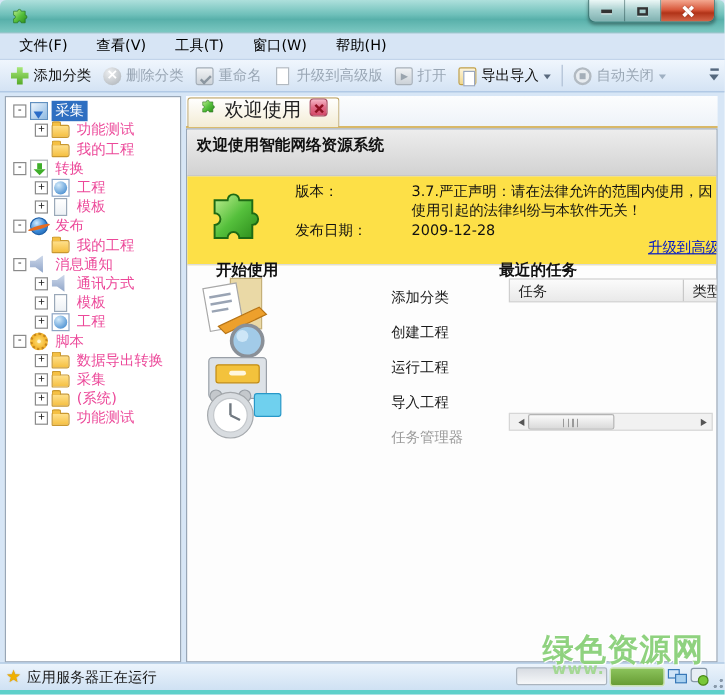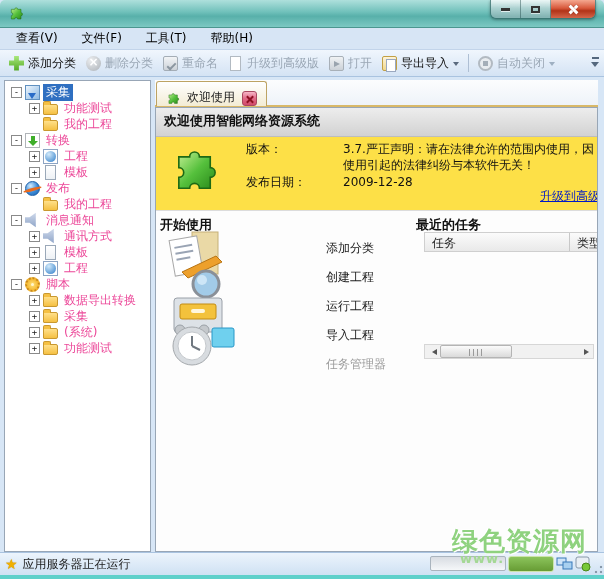--- a/index.html
+++ b/index.html
@@ -86,43 +86,43 @@
   [data-icon="publish"] { border-radius:50%; background:radial-gradient(circle at 35% 30%,#d2ecff,#3a8ad8 55%,#1d5fa8); border:1px solid #1d5fa8; }
   [data-icon="publish"]::after { content:""; position:absolute; left:-3px; top:6px; width:19px; height:3px; background:#e86a1e; border-radius:50%; transform:rotate(-16deg); }
   [data-icon="speaker"] { background:linear-gradient(#cdd8ea,#8da3c7); clip-path:polygon(0 32%,30% 32%,72% 2%,72% 98%,30% 68%,0 68%); }
   [data-icon="gear"] { border-radius:50%; border:2px dotted #c8881a; background:radial-gradient(#ffe27a,#f0a818); }
   [data-icon="gear"]::before { content:""; position:absolute; left:4px; top:4px; width:3px; height:3px; border-radius:50%; background:#fff6d0; }
 
   
   .rpanel { position:absolute; left:155px; top:80px; width:443px; height:472px; }
   .tabbar { position:absolute; left:0; right:0; top:0; height:27px; background:linear-gradient(#fcfdfe,#edf2f8); }
   .tabline { position:absolute; left:0; right:0; top:25px; height:2px; background:#d8b868; }
-  .tab { position:absolute; left:1px; top:1px; height:25px; display:flex; align-items:flex-end; gap:7px;
+  .tab { position:absolute; left:1px; top:1px; height:25px; display:flex; align-items:flex-start; gap:7px;
     padding:0 9px; background:linear-gradient(#ffffff,#f3ecd4); border:1px solid #bda363; border-bottom:none;
-    border-radius:3px 3px 0 0; font-size:12px; color:#222; }
+    border-radius:3px 3px 0 0; font-size:16px; color:#222; }
   .puzzle-sm { width:14px; height:14px; }
   .tab-close { width:15px; height:15px; border:1px solid #a84860; border-radius:3px;
     background:linear-gradient(#f6b6c6,#e06a86 50%,#d34a6a); position:relative; }
   .tab-close::before,.tab-close::after { content:""; position:absolute; left:6px; top:3px; width:2px; height:9px; background:#8e1022; }
   .tab-close::before { transform:rotate(45deg); }
   .tab-close::after  { transform:rotate(-45deg); }
 
   .content { position:absolute; left:0; right:0; top:27px; bottom:0; background:#fdfdfd;
     border:1px solid #98a6b6; overflow:hidden; }
-  .welcome-header { height:29px; background:linear-gradient(#ededed,#d2d2d2); border-bottom:1px solid #bdbdbd;
+  .welcome-header { height:39px; background:linear-gradient(#ededed,#d2d2d2); border-bottom:1px solid #bdbdbd;
     font-weight:bold; font-size:13px; color:#111; padding:4px 8px; }
   .info { position:relative; height:74px; background:#fde047; border-bottom:1px solid #dcdcdc; }
   .info-puzzle { position:absolute; left:12px; top:9px; width:52px; height:52px; }
   .info-grid { position:absolute; left:90px; top:5px; width:352px; font-size:12px; color:#111; }
   .irow { display:flex; line-height:1.3; margin-bottom:2px; }
   .ilabel { width:97px; flex:none; }
   .ivalue { width:254px; }
   .upgrade { position:absolute; left:384px; bottom:5px; font-size:12px; color:#0018c8; text-decoration:underline; white-space:nowrap; }
 
-  .start-title  { position:absolute; left:4px;   top:108px; font-size:13px; font-weight:bold; color:#111; }
+  .start-title  { position:absolute; left:24px;   top:108px; font-size:13px; font-weight:bold; color:#111; }
   .recent-title { position:absolute; left:260px; top:108px; font-size:13px; font-weight:bold; color:#111; }
   .start-art { position:absolute; left:8px; top:122px; width:76px; height:140px; }
   .start-links { position:absolute; left:170px; top:132px; display:flex; flex-direction:column; gap:12px; font-size:12px; }
   .slink { color:#1a1a1a; cursor:pointer; }
   .slink.disabled { color:#9a9a9a; cursor:default; }
 
   .recent-table { position:absolute; left:268px; top:124px; width:210px; height:20px; display:flex;
     border:1px solid #cfcfcf; background:linear-gradient(#fbfbfb,#e9e9e9); font-size:12px; color:#222; }
   .rcell { padding:2px 7px; }
   .rcell.c1 { width:145px; border-right:1px solid #c8c8c8; }
@@ -177,23 +177,24 @@
       <div class="wbtn">
           <span class="glyph-max"></span>
         </div>
       <div class="wbtn close">
           <span class="glyph-close"></span>
         </div>
     </div>
   </div>
 
   <div class="menubar">
+    <div class="menu-item">文件(F)</div>
     <div class="menu-item">查看(V)</div>
-    <div class="menu-item">文件(F)</div>
     <div class="menu-item">工具(T)</div>
+    <div class="menu-item">窗口(W)</div>
     <div class="menu-item">帮助(H)</div>
   </div>
 
   <div class="toolbar">
     <div class="tbtn">
       <span class="icon16" data-icon="add-category-icon"></span>
       <span>添加分类</span>
     </div>
     <div class="tbtn disabled">
       <span class="icon16" data-icon="delete-category-icon"></span>

